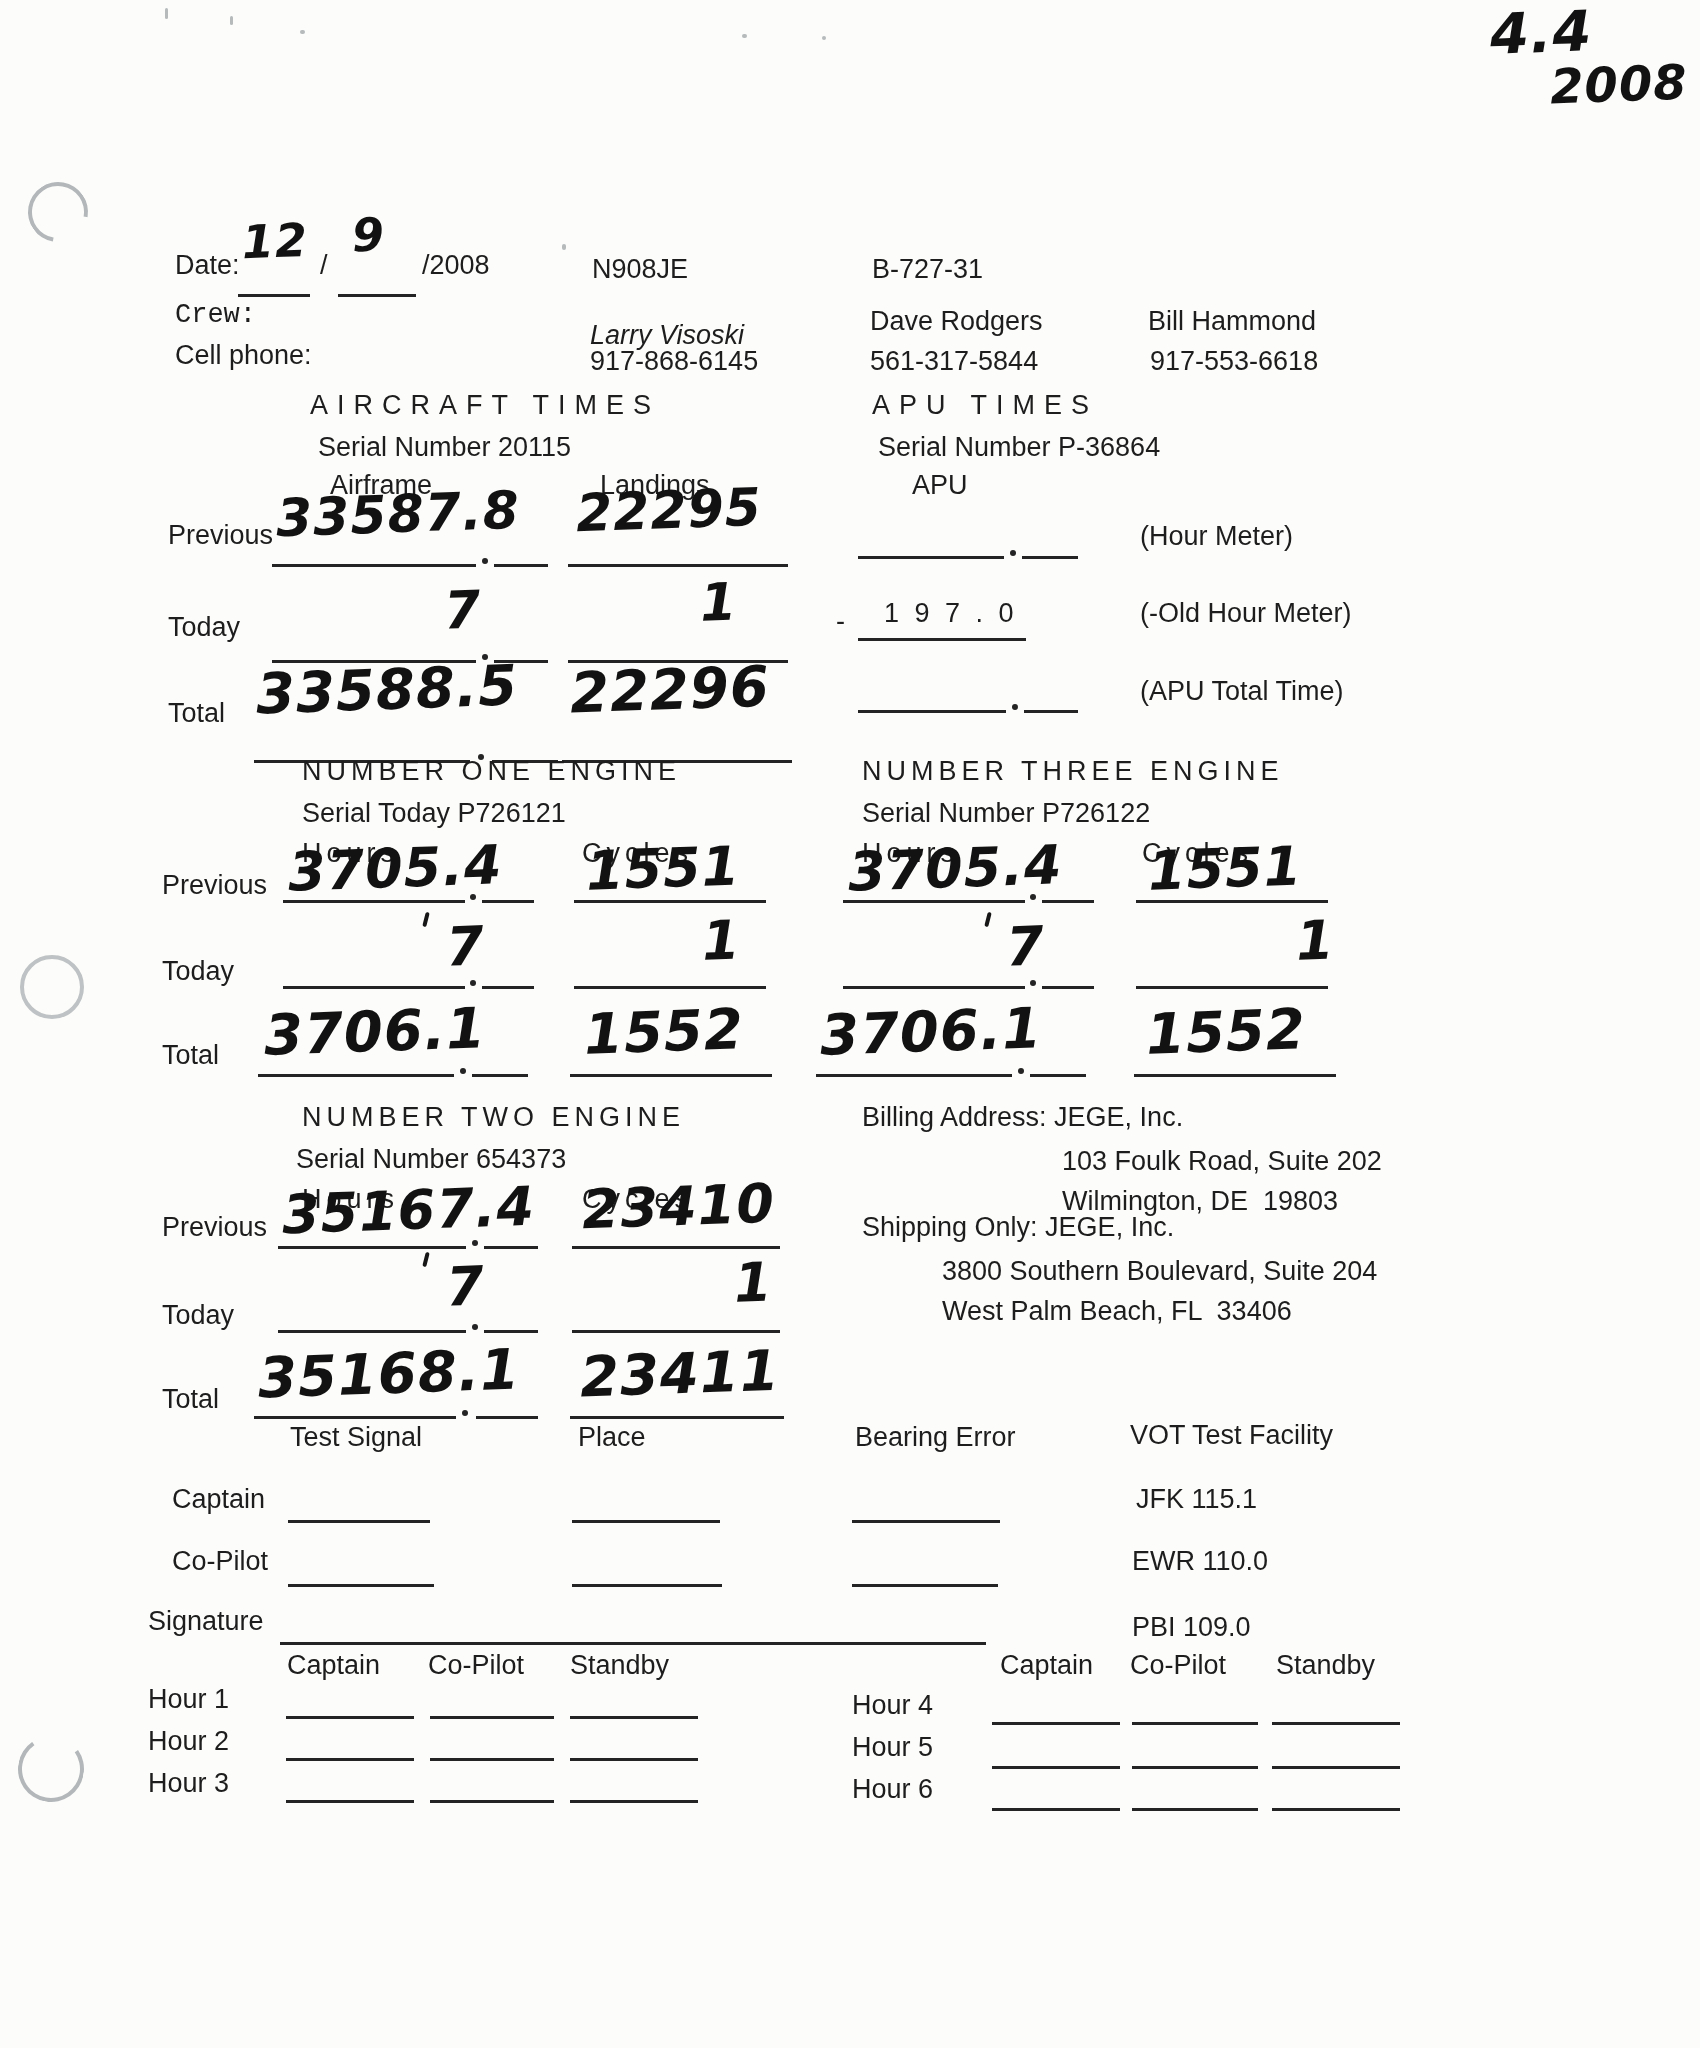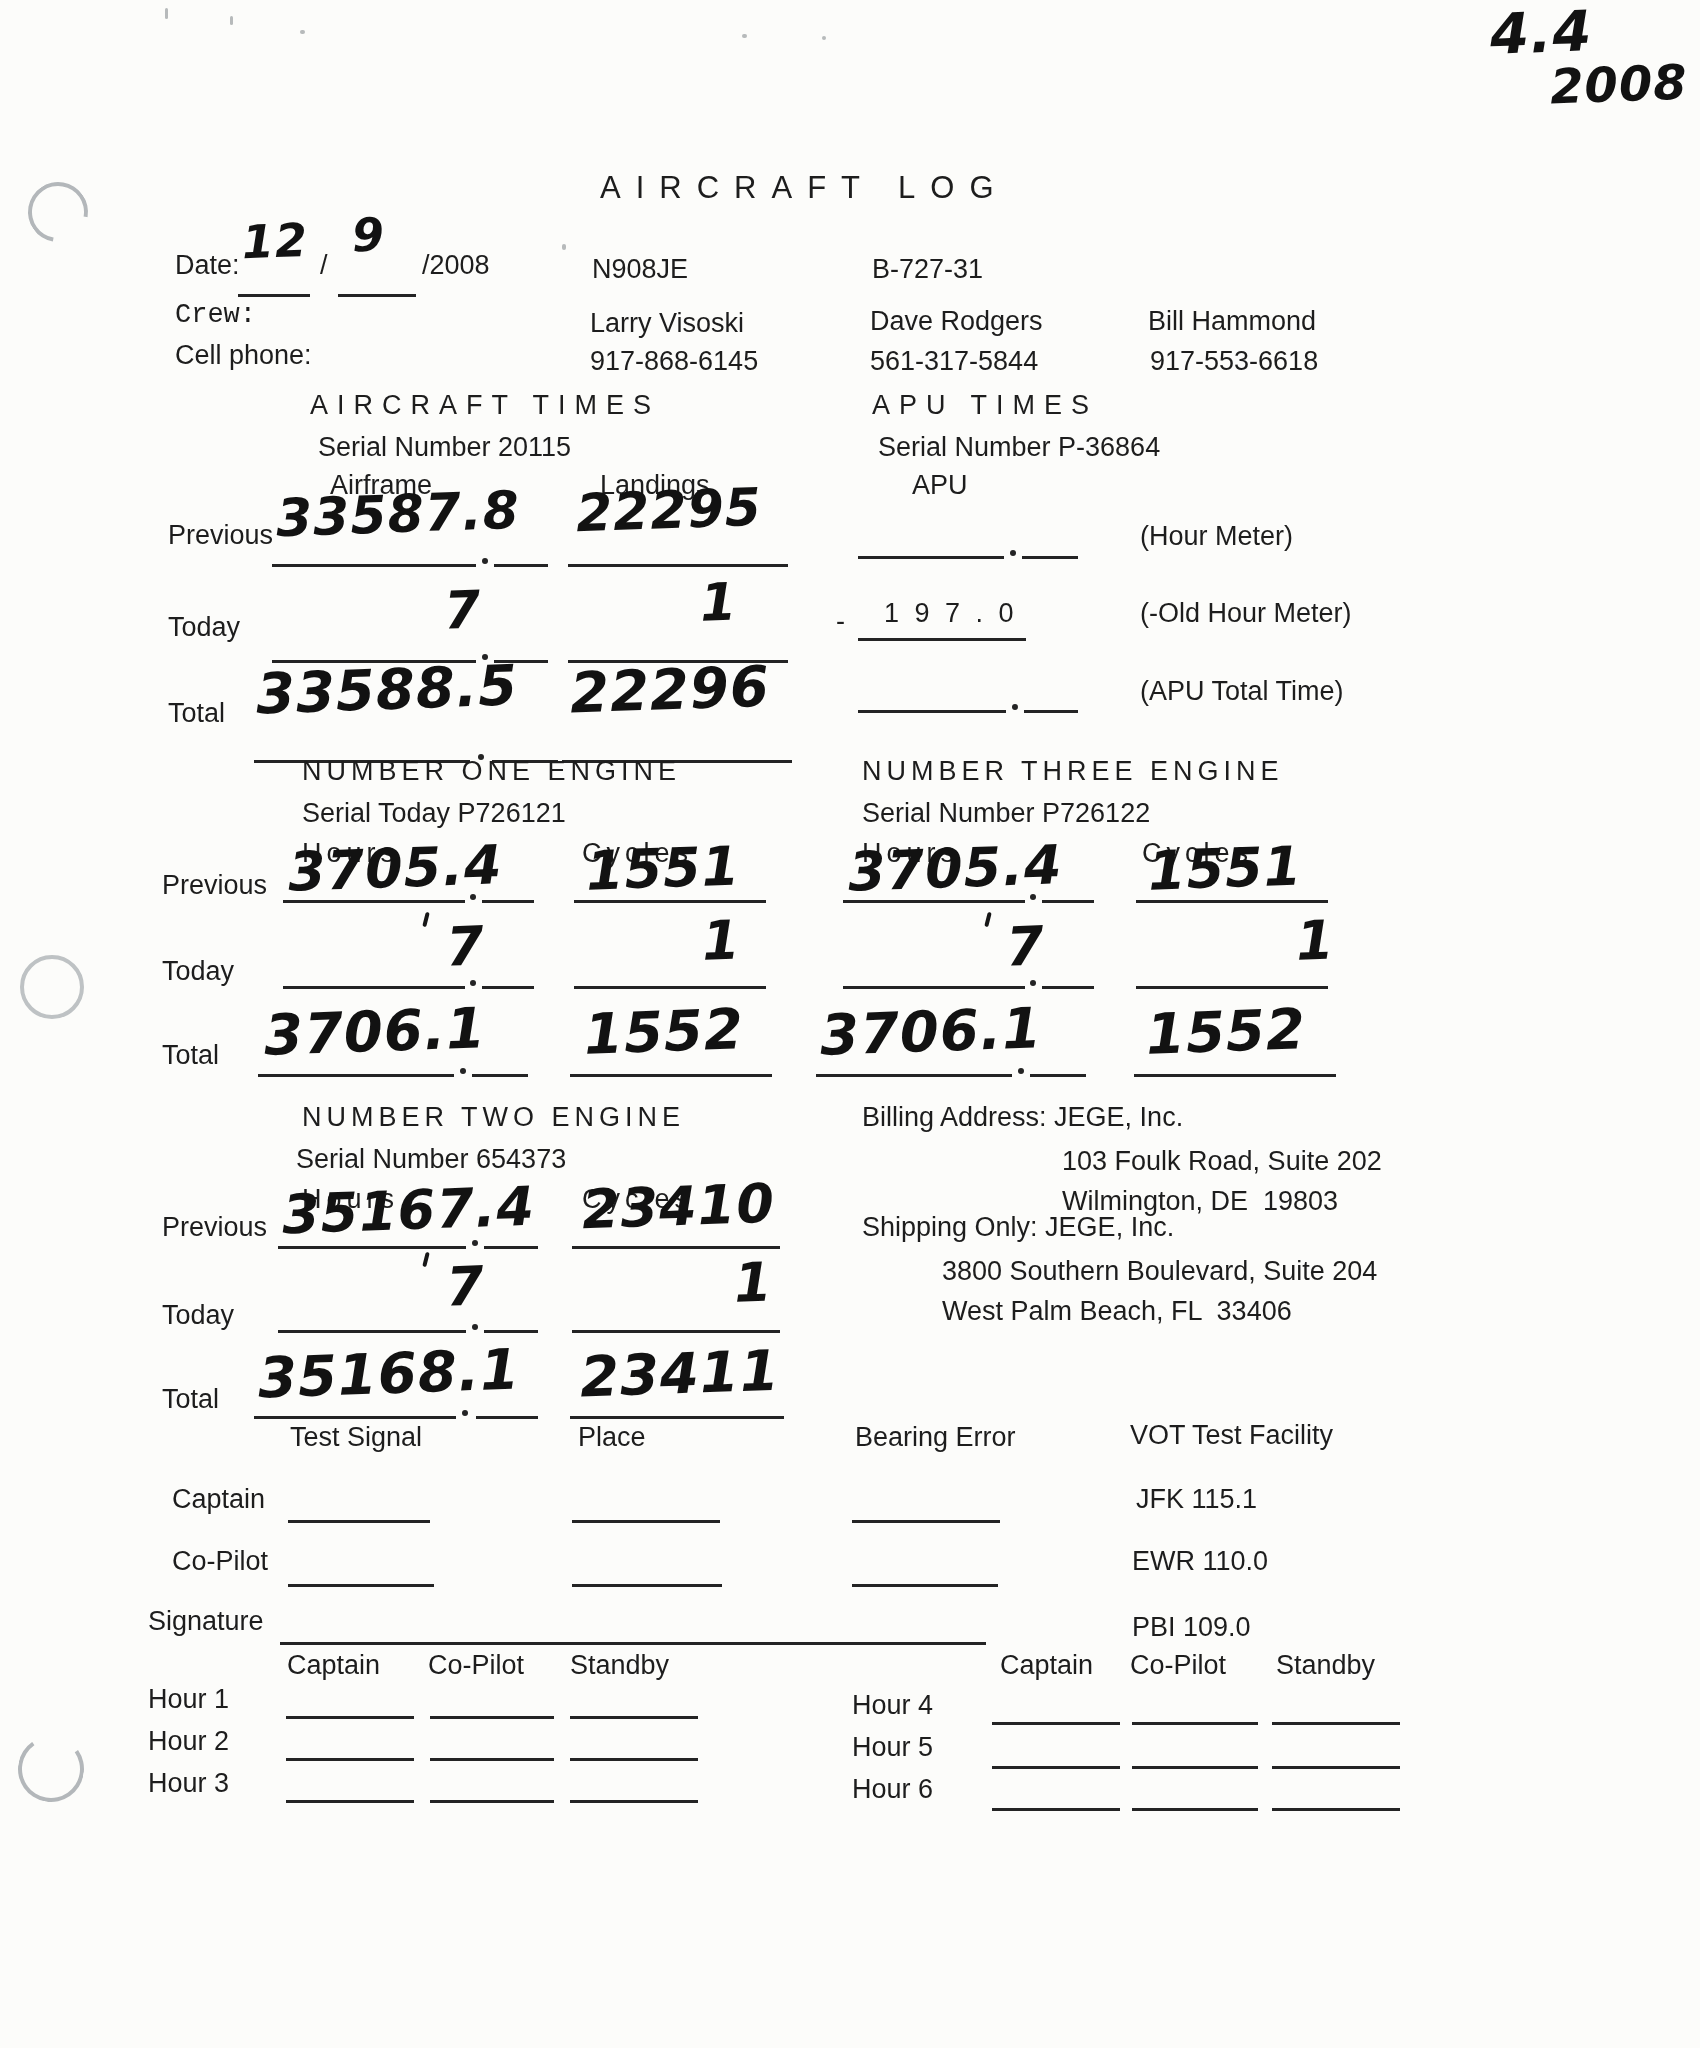--- a/index.html
+++ b/index.html
@@ -30,35 +30,34 @@
   <div class="artifact abs" style="left:165px;top:8px;width:3px;height:11px;"></div>
   <div class="artifact abs" style="left:230px;top:16px;width:3px;height:9px;"></div>
   <div class="artifact abs" style="left:300px;top:30px;width:5px;height:4px;"></div>
   <div class="artifact abs" style="left:742px;top:34px;width:5px;height:4px;"></div>
   <div class="artifact abs" style="left:822px;top:36px;width:4px;height:4px;"></div>
   <div class="artifact abs" style="left:562px;top:244px;width:4px;height:6px;"></div>
 
   <div class="hw abs" style="left:1490px;top:5px;font-size:56px;">4.4</div>
   <div class="hw abs" style="left:1550px;top:60px;font-size:48px;">2008</div>
 
-  <div class="p ls15 abs" style="left:600px;top:170px;">AIRCRAFT LOG</div>
 
   <div class="p abs" style="left:175px;top:250px;">Date:</div>
   <div class="hw abs" style="left:242px;top:218px;font-size:46px;">12</div>
   <div class="ln abs" style="left:238px;top:294px;width:72px;"></div>
   <div class="p abs" style="left:320px;top:250px;">/</div>
   <div class="hw abs" style="left:352px;top:212px;font-size:46px;">9</div>
   <div class="ln abs" style="left:338px;top:294px;width:78px;"></div>
   <div class="p abs" style="left:422px;top:250px;">/2008</div>
   <div class="p abs" style="left:592px;top:254px;">N908JE</div>
   <div class="p abs" style="left:872px;top:254px;">B-727-31</div>
 
   <div class="p abs" style="left:175px;top:300px;font-family:Liberation Mono, monospace;">Crew:</div>
   <div class="p abs" style="left:175px;top:340px;">Cell phone:</div>
-  <div class="p abs" style="left:590px;top:308px;">Larry Visoski</div>
+  <div class="p abs" style="left:590px;top:320px;font-style:italic;">Larry Visoski</div>
   <div class="p abs" style="left:590px;top:346px;">917-868-6145</div>
   <div class="p abs" style="left:870px;top:306px;">Dave Rodgers</div>
   <div class="p abs" style="left:870px;top:346px;">561-317-5844</div>
   <div class="p abs" style="left:1148px;top:306px;">Bill Hammond</div>
   <div class="p abs" style="left:1150px;top:346px;">917-553-6618</div>
 
   <div class="p ls8 abs" style="left:310px;top:390px;">AIRCRAFT TIMES</div>
   <div class="p abs" style="left:318px;top:432px;">Serial Number 20115</div>
   <div class="p abs" style="left:330px;top:470px;">Airframe</div>
   <div class="p abs" style="left:600px;top:470px;">Landings</div>

